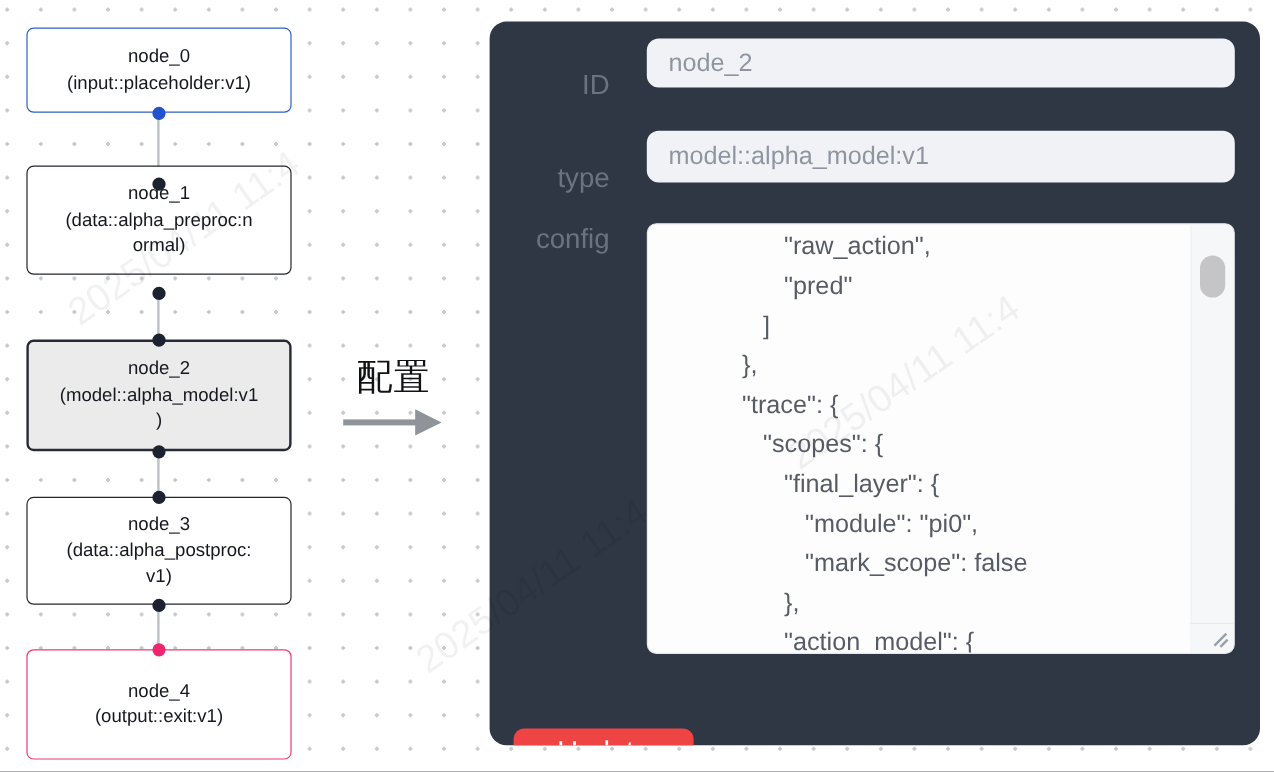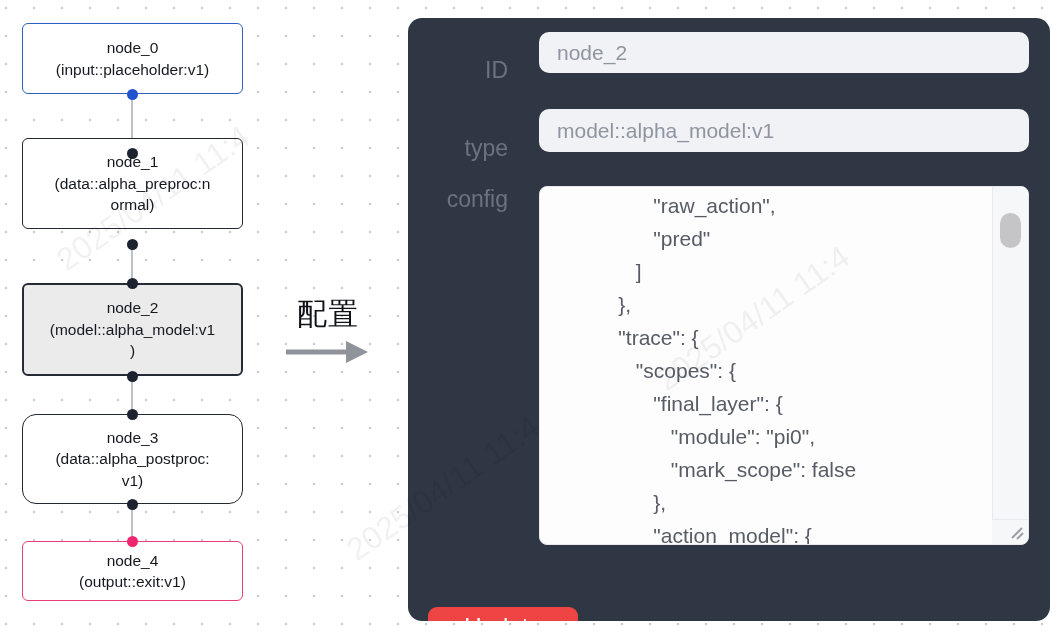--- a/index.html
+++ b/index.html
@@ -99,29 +99,29 @@
       <div class="port" style="top: 147.5px; background: rgb(28, 34, 48);"></div>
       <div class="port" style="top: 238.5px; background: rgb(28, 34, 48);"></div>
       <div class="node selected" style="top: 283px; height: 93px;">
         <div>node_2</div>
         <div>(model::alpha_model:v1</div>
         <div>)</div>
       </div>
       <div class="edge" style="top: 376px; height: 38px;"></div>
       <div class="port" style="top: 277.5px; background: rgb(28, 34, 48);"></div>
       <div class="port" style="top: 370.5px; background: rgb(28, 34, 48);"></div>
-      <div class="node " style="top: 414px; height: 90px; border-radius: 14px;">
+      <div class="node " style="top: 414px; height: 90px;">
         <div>node_3</div>
         <div>(data::alpha_postproc:</div>
         <div>v1)</div>
       </div>
       <div class="edge" style="top: 504px; height: 37px;"></div>
       <div class="port" style="top: 408.5px; background: rgb(28, 34, 48);"></div>
       <div class="port" style="top: 498.5px; background: rgb(28, 34, 48);"></div>
-      <div class="node output" style="top: 541px; height: 60px;">
+      <div class="node output" style="top: 541px; height: 92px;">
         <div>node_4</div>
         <div>(output::exit:v1)</div>
       </div>
       <div class="port" style="top: 535.5px; background: rgb(239, 37, 111);"></div>
     </div>
 
   <div class="transition">
     <div class="transition-label">配置</div>
     <svg width="86" height="26" viewBox="0 0 86 26">
       <rect x="2" y="10.5" width="62" height="5" fill="#8f949b"></rect>

